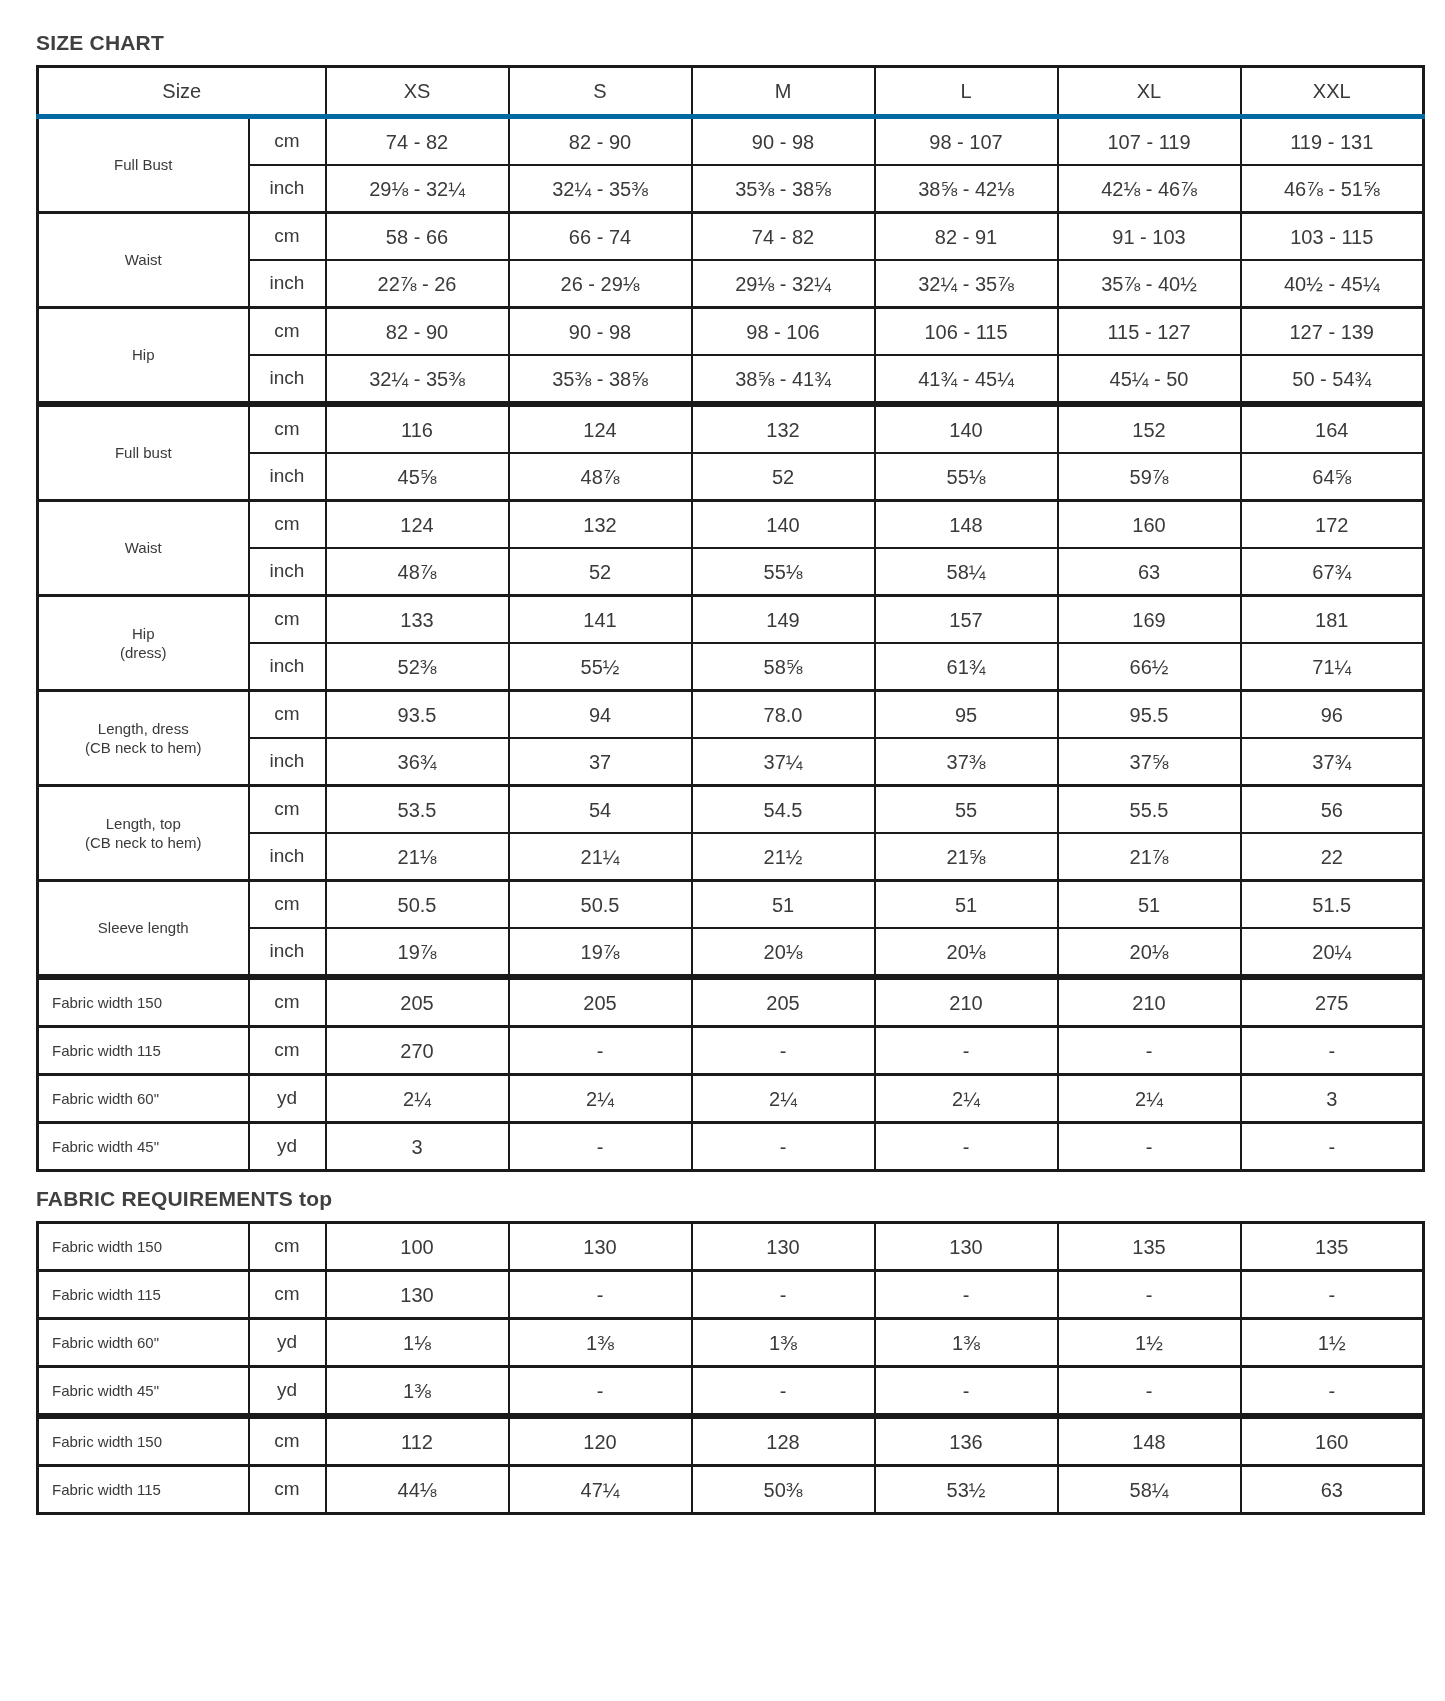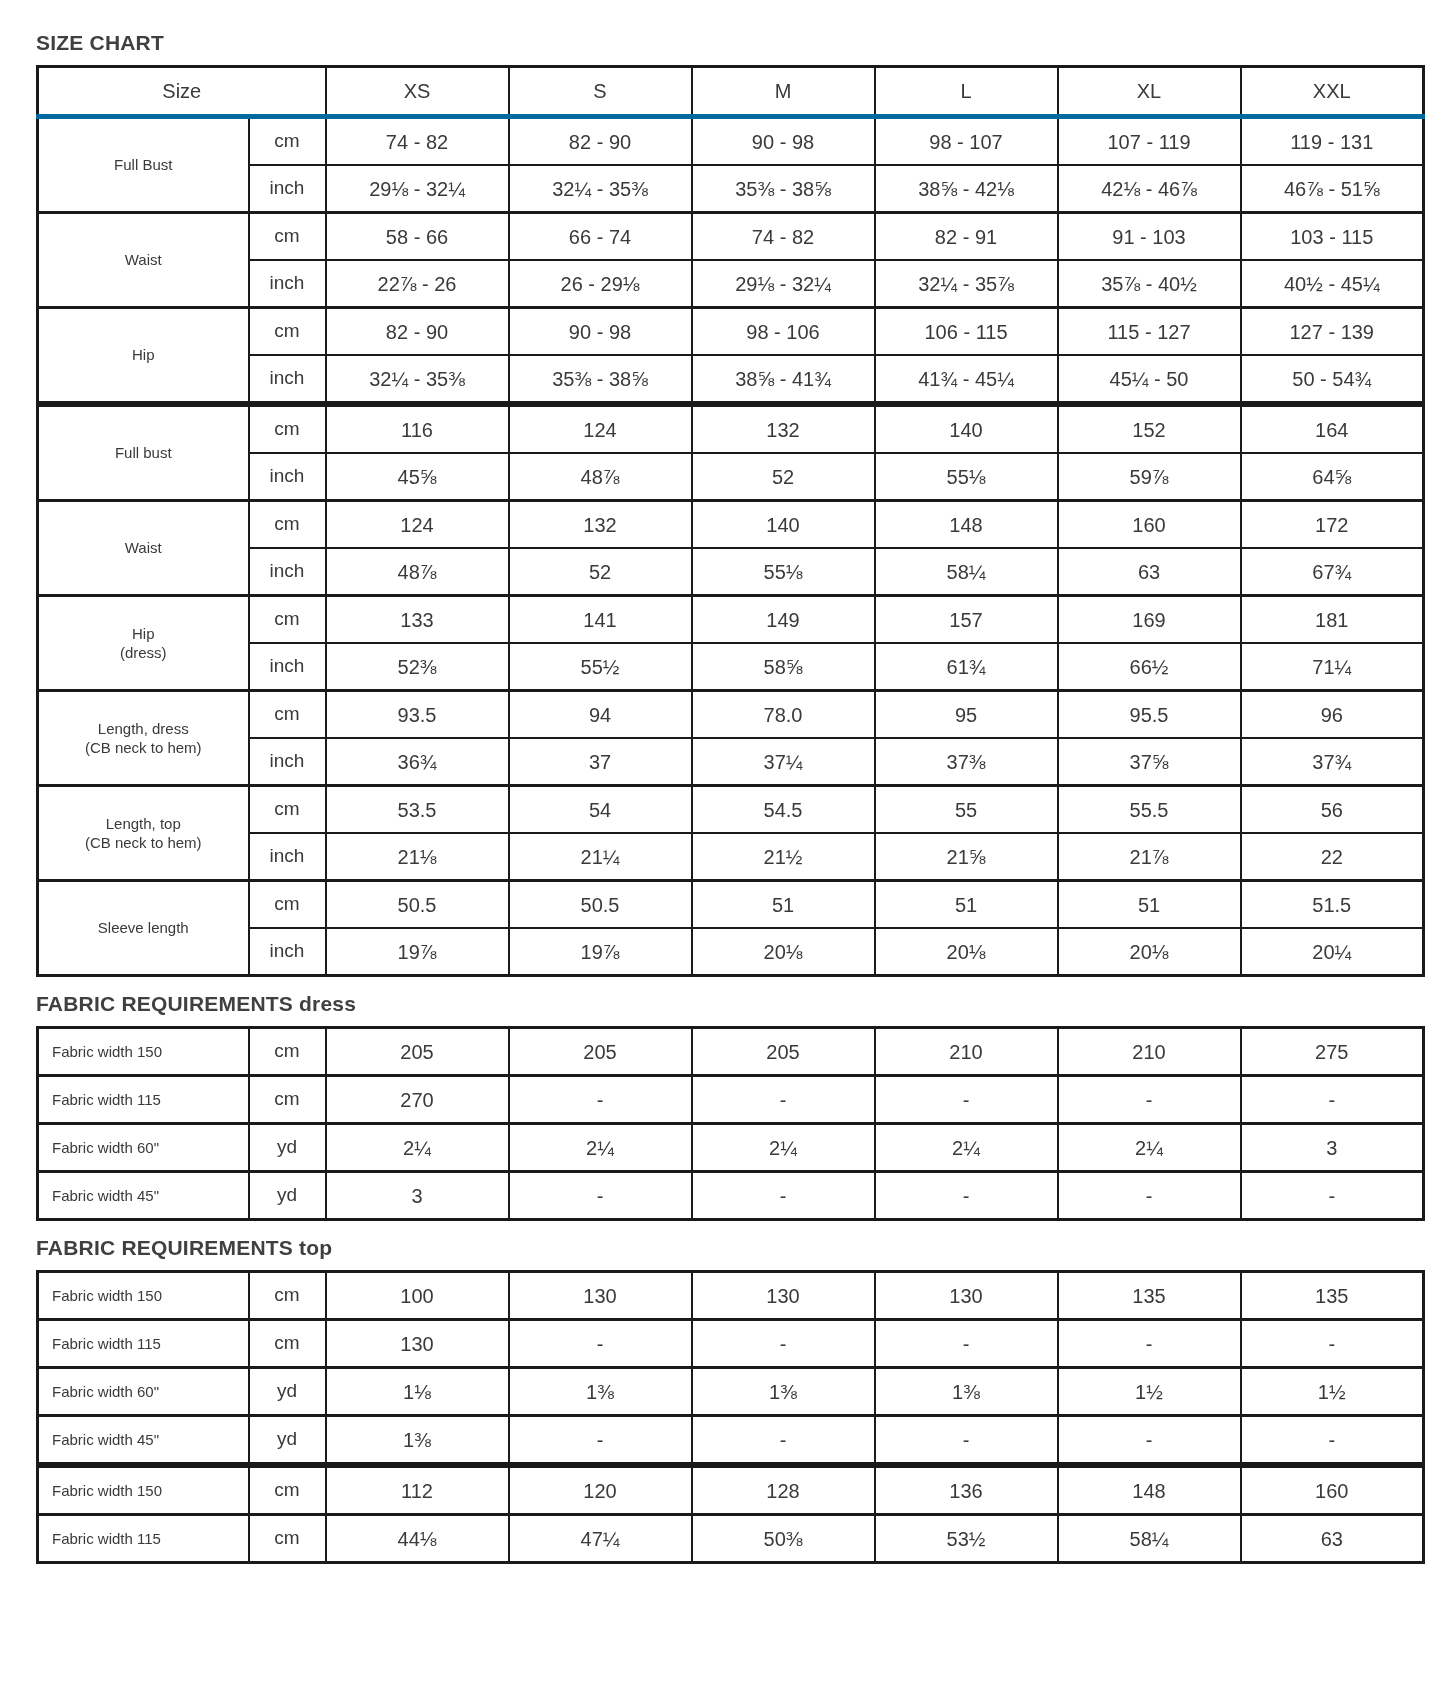--- a/index.html
+++ b/index.html
@@ -294,21 +294,20 @@
             <td class="value-cell">20⅛</td>
             <td class="value-cell">20⅛</td>
             <td class="value-cell">20⅛</td>
             <td class="value-cell">20¼</td>
           </tr>
         </tbody>
       </table>
   </div>
 
   <div class="section">
-    <h2 class="section-title">FABRIC REQUIREMENTS dress</h2>
     <table class="chart labels-left">
         <colgroup>
           <col class="col-label">
           <col class="col-unit">
           <col class="col-size">
           <col class="col-size">
           <col class="col-size">
           <col class="col-size">
           <col class="col-size">
           <col class="col-size">

